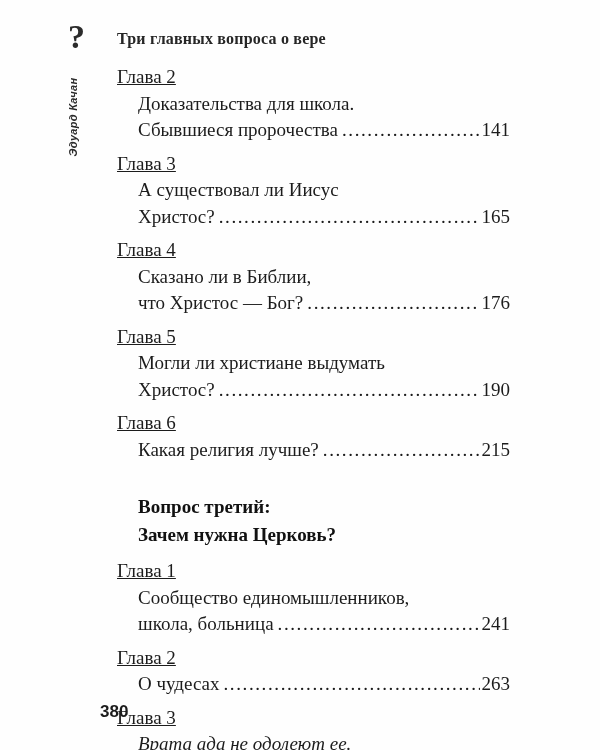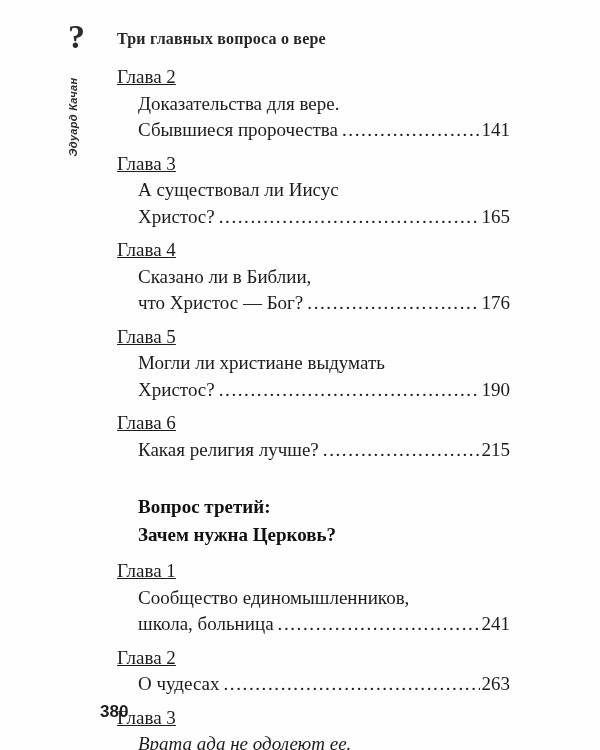--- a/index.html
+++ b/index.html
@@ -169,21 +169,21 @@
 
   <div class="author-vertical">
     <span>Эдуард Качан</span>
   </div>
 
   <div class="toc">
     <div id="toc-list-1">
         <div class="toc-group">
           <div class="chapter-label">Глава 2</div>
           <div class="entry">
-            <div class="entry-line">Доказательства для вере.</div>
+            <div class="entry-line">Доказательства для школа.</div>
             <div class="entry-last">
               <span class="txt">Сбывшиеся пророчества</span>
               <span class="leader">........................</span>
               <span class="pagenum">141</span>
             </div>
           </div>
         </div>
         <div class="toc-group">
           <div class="chapter-label">Глава 3</div>
           <div class="entry">

